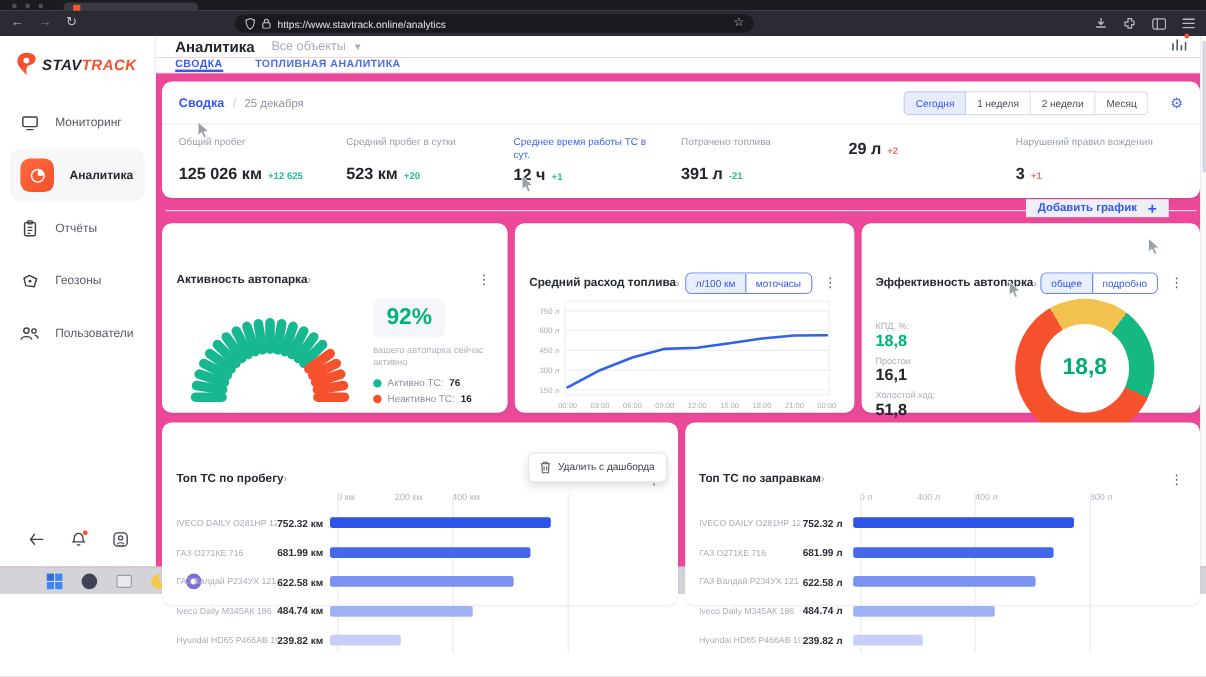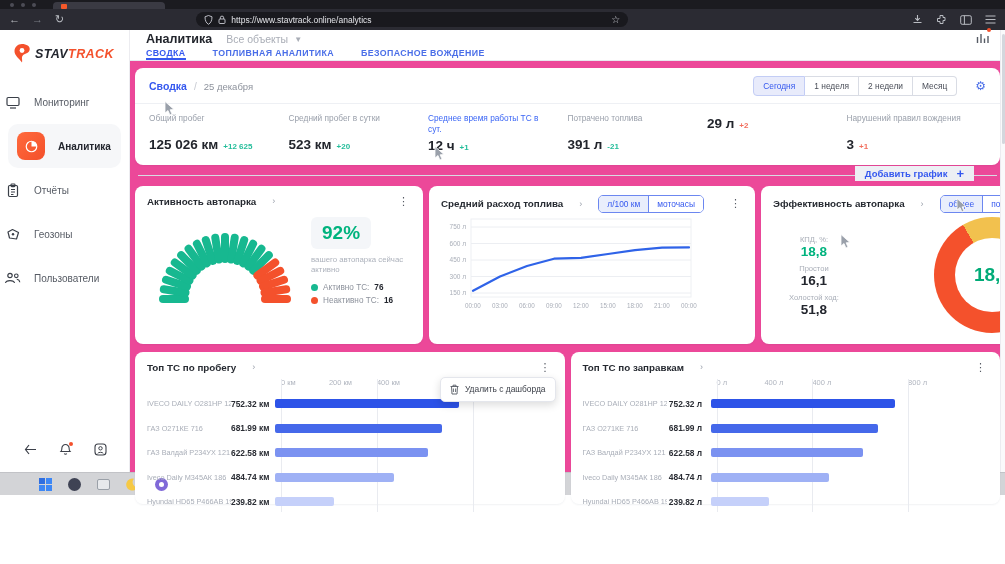--- a/index.html
+++ b/index.html
@@ -22,21 +22,21 @@
   .right-ics svg { display:block; }
 
   
   .app { display:flex; height:442px; background:#ec4899; position:relative; }
 
   .sidebar { width:130px; background:#fff; border-right:1px solid #ececf0; display:flex; flex-direction:column; }
   .logo { display:flex; align-items:center; gap:3px; padding:13px 0 0 13px; }
   .logo-text { font-size:12.5px; font-weight:800; letter-spacing:.4px; font-style:italic; }
   .logo-text .p1 { color:#23262e; } .logo-text .p2 { color:#f4512c; }
   .menu { margin-top:16px; }
-  .item { height:44px; display:flex; align-items:center; gap:13px; padding-left:4px; font-size:10px; color:#565b64; cursor:pointer; }
+  .item { height:44px; display:flex; align-items:center; gap:13px; padding-left:16px; font-size:10px; color:#565b64; cursor:pointer; }
   .item .micon { width:17px; height:17px; color:#3a3f48; display:flex; align-items:center; justify-content:center; }
   .item.active { margin:0 8px; padding-left:9px; border-radius:10px; background:#f6f7f9; }
   .item.active .micon { width:28px; height:28px; border-radius:8px; background:linear-gradient(135deg,#ff6a3d,#f4502a); color:#fff; }
   .item.active .ilabel { color:#23262e; font-weight:700; }
   .side-bottom { margin-top:auto; display:flex; align-items:center; justify-content:space-between; padding:0 22px 16px 24px; color:#3c4049; }
   .side-bottom .sbi { position:relative; display:flex; }
   .bell-dot { position:absolute; right:-1px; top:-1px; width:4px; height:4px; background:#f4512c; border-radius:50%; }
 
   .main { flex:1; display:flex; flex-direction:column; min-width:0; position:relative; }
   .pagehead { background:#fff; height:31px; display:flex; align-items:center; padding:0 16px; gap:14px; }
@@ -76,41 +76,41 @@
 
   
   .addrow { position:relative; height:21px; }
   .addrow .line { position:absolute; left:3px; right:3px; top:50%; border-top:1px solid #d8dbe3; }
   .addbtn { position:absolute; right:26px; top:1px; background:#edeff4; padding:0 10px; display:flex; gap:9px; align-items:center; color:#3558ef; font-weight:700; font-size:9.5px; cursor:pointer; }
   .addbtn .plus { font-size:13px; font-weight:700; }
 
   
   .cards3 { display:flex; gap:6px; }
   .card { flex:1; height:158px; padding:9px 12px; position:relative; }
-  .card-title-row { display:flex; align-items:center; gap:16px; }
+  .card-title-row { display:flex; align-items:center; gap:0;margin-top:32px; }
   .card-title { font-size:9.8px; font-weight:700; color:#262a31; white-space:nowrap; }
   .chev { color:#9aa0ab; font-size:9px; }
   .kebab { margin-left:auto; color:#565b64; font-size:11px; cursor:pointer; padding:0 2px; }
 
   .act-body { display:flex; margin-top:5px; gap:6px; }
   .act-right { width:100px; padding-top:4px; }
   .pct { background:#f4f6f9; border-radius:6px; padding:5px 11px; font-size:19px; font-weight:800; color:#00b37e; display:inline-block; }
   .caption { font-size:7.8px; color:#adb2bc; margin:6px 0 7px; line-height:1.35; }
   .lg-item { display:flex; align-items:center; gap:5px; font-size:8.2px; margin-top:4px; }
   .lg-item .dot { width:7px; height:7px; border-radius:50%; }
   .lg-item .ll { color:#8d929c; } .lg-item .lv { color:#23262e; font-weight:700; }
 
   .seg { display:flex; border:1px solid #6c87f0; border-radius:5px; overflow:hidden; margin-left:auto; }
   .seg + .kebab { margin-left:8px; }
   .seg .sbtn { font-size:8.4px; color:#3558ef; padding:3px 8px; background:#fff; border:none; cursor:pointer; font-family:inherit; white-space:nowrap; }
   .seg .sbtn + .sbtn { border-left:1px solid #6c87f0; }
   .seg .sbtn.active { background:#e9eefc; }
 
   .eff-body { display:flex; margin-top:2px; align-items:center; }
-  .eff-stats { width:82px;text-align:center; }
+  .eff-stats { width:82px; }
   .eff-l { font-size:7.6px; color:#a9aeb8; margin-top:5px; }
   .eff-v { font-size:13.5px; font-weight:800; color:#23262e; }
   .eff-v.green { color:#00b37e; }
   .donut-wrap { position:relative; width:116px; height:116px; margin:2px 26px 0 auto; }
   .donut { width:116px; height:116px; border-radius:50%; }
   .hole { position:absolute; inset:21px; background:#fff; border-radius:50%; display:flex; align-items:center; justify-content:center; font-size:19px; font-weight:800; color:#00ab77; }
 
   
   .cards2 { display:flex; gap:6px; margin-top:8px; }
   .bcard { flex:1; height:152px; padding:9px 12px; position:relative; }
@@ -287,21 +287,20 @@
         <svg width="13" height="12" viewBox="0 0 13 12">
             <path d="M1.5 11 V5 M5 11 V2 M8.5 11 V6.5 M12 11 V4" stroke="#565b64" stroke-width="1.4"></path>
           </svg>
         <i class="hr-dot"></i>
       </span>
     </div>
 
     <div class="tabsrow" id="tabs">
         <div class="tab active">СВОДКА</div>
         <div class="tab ">ТОПЛИВНАЯ АНАЛИТИКА</div>
-        <div class="tab ">БЕЗОПАСНОЕ ВОЖДЕНИЕ</div>
       </div>
 
     <div class="content">
 
       <div class="card-shadow">
         <div class="sum-head">
           <span class="sum-title">Сводка</span>
           <span class="sum-sep">/</span>
           <span class="sum-date">25 декабря</span>
           <span class="ranges" id="ranges">

